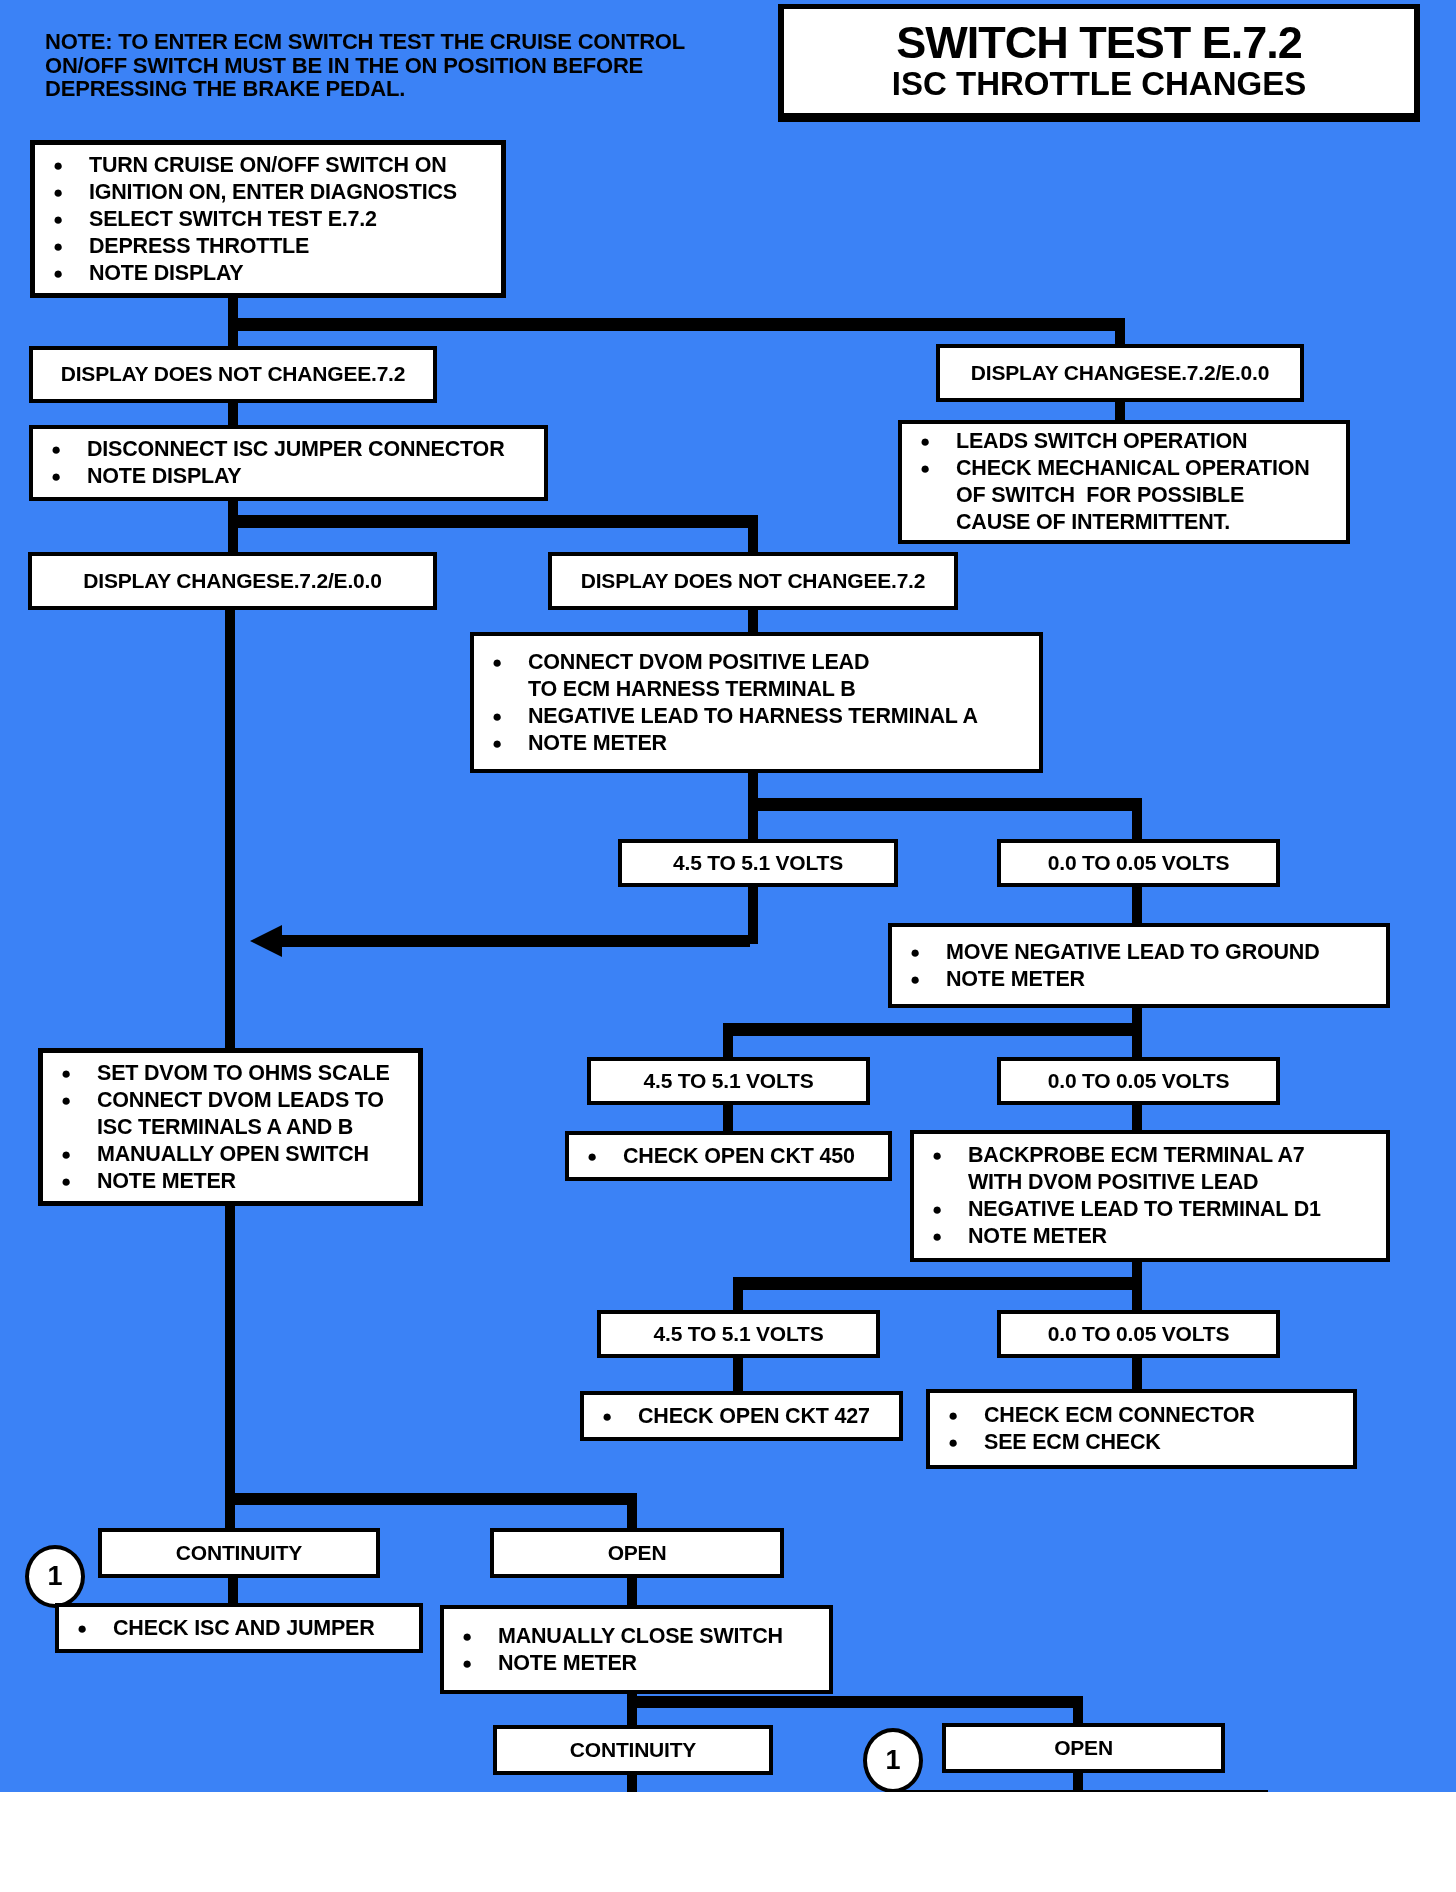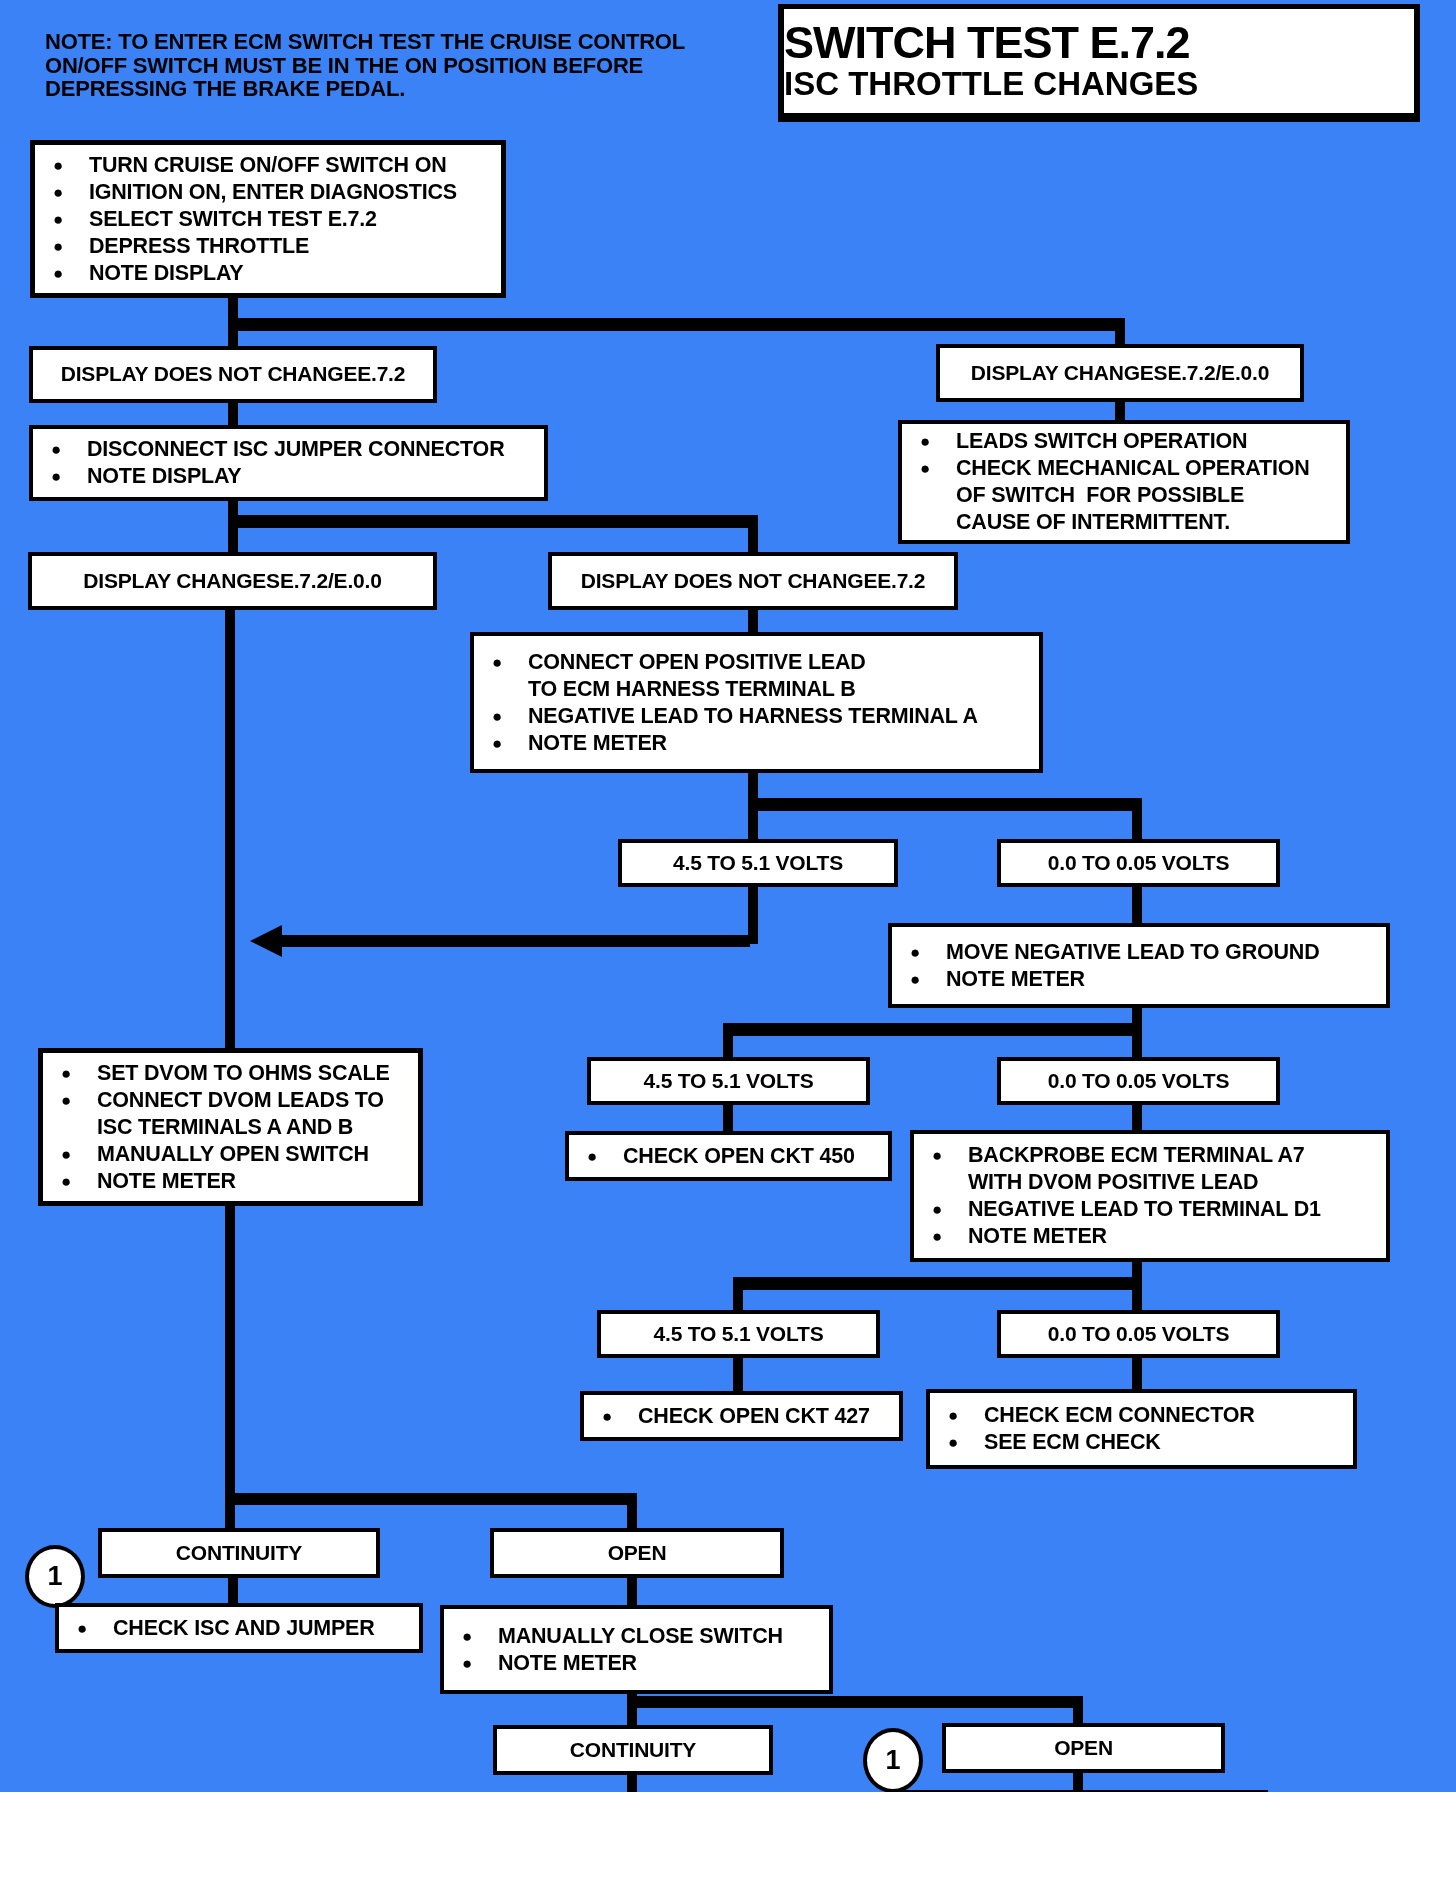--- a/index.html
+++ b/index.html
@@ -1,21 +1,21 @@
 <!DOCTYPE html>
 <html><head>
 <meta charset="utf-8">
 <style>
   html,body{margin:0;padding:0;background:#fff;}
   .stage{position:relative;width:1456px;height:1792px;background:#3b82f6;overflow:hidden;
          font-family:"Liberation Sans","DejaVu Sans",sans-serif;font-weight:bold;color:#000;
          letter-spacing:-0.2px;}
   .box{position:absolute;background:#fff;border:4px solid #000;box-sizing:border-box;}
   .thick{border-width:5px;}
-  .titlebox{border-width:5px 6px 9px 6px;display:flex;flex-direction:column;justify-content:center;}
+  .titlebox{border-width:5px 6px 9px 6px;display:flex;flex-direction:column;align-items:center;justify-content:center;}
   .title-main{font-size:45px;line-height:1.05;letter-spacing:-1px;}
   .title-sub{font-size:33px;line-height:1.1;letter-spacing:0;}
   .note{position:absolute;font-size:22px;line-height:23.5px;}
   .decision{display:flex;flex-direction:row;align-items:center;justify-content:center;
             text-align:center;font-size:21px;line-height:1.18;}
   .bullets{display:flex;flex-direction:column;justify-content:center;padding:8px 6px 8px 14px;}
   .bullet-row{display:flex;align-items:flex-start;}
   .bullet{flex:0 0 36px;width:36px;padding-left:4px;font-size:17px;line-height:27px;}
   .bullet-text{white-space:pre-wrap;font-size:21.5px;line-height:27px;}
   .line{position:absolute;background:#000;}
@@ -102,21 +102,21 @@
     <div>E.7.2/E.0.0</div>
   </div>
   <div class="box decision" style="left:548px;top:552px;width:410px;height:58px;">
     <div>DISPLAY DOES NOT CHANGE</div>
     <div>E.7.2</div>
   </div>
 
   <div class="box bullets" style="left:470px;top:632px;width:573px;height:141px;">
     <div class="bullet-row">
         <span class="bullet">●</span>
-        <span class="bullet-text">CONNECT OPEN POSITIVE LEAD
+        <span class="bullet-text">CONNECT DVOM POSITIVE LEAD
 TO ECM HARNESS TERMINAL B</span>
       </div>
     <div class="bullet-row">
         <span class="bullet">●</span>
         <span class="bullet-text">NEGATIVE LEAD TO HARNESS TERMINAL A</span>
       </div>
     <div class="bullet-row">
         <span class="bullet">●</span>
         <span class="bullet-text">NOTE METER</span>
       </div>

